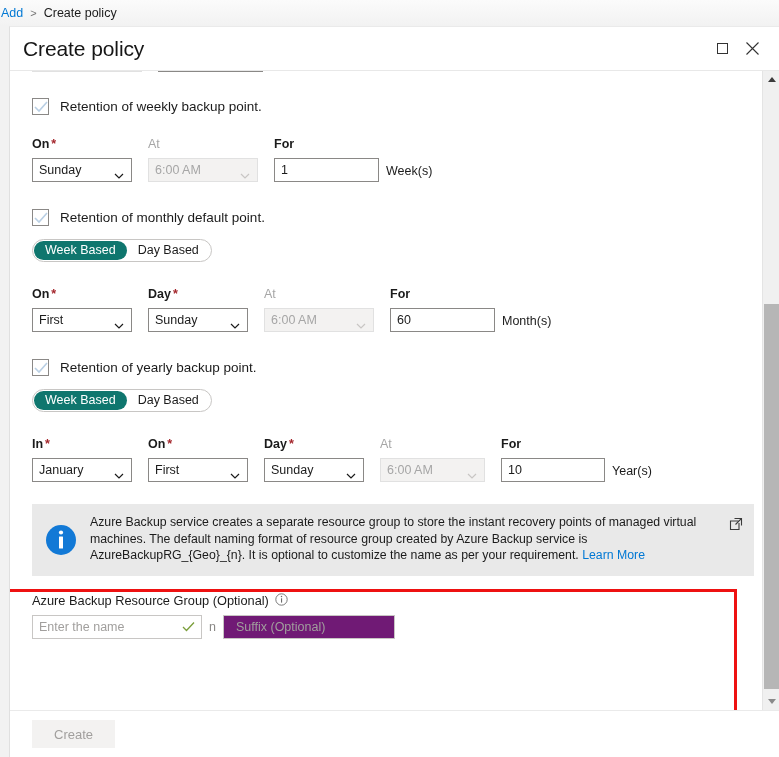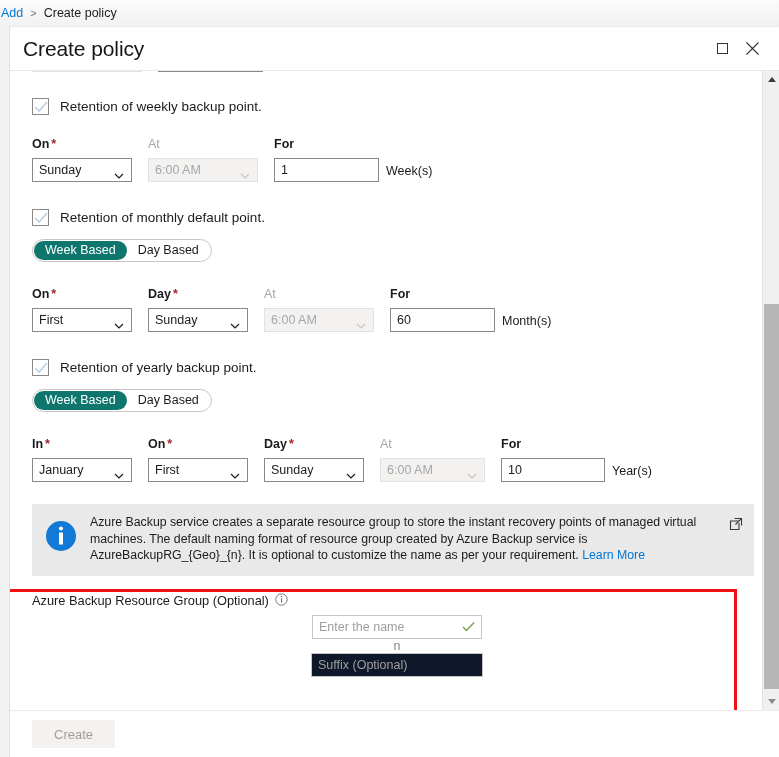--- a/index.html
+++ b/index.html
@@ -211,40 +211,40 @@
   }
 
   .rg-label {
     font-size: 12.8px;
     color: #1b1b1b;
     display: flex;
     align-items: center;
   }
   .infoglyph { margin-left: 6px; cursor: pointer; }
 
-  .rg-row { display: flex; align-items: center; flex-direction: column; }
+  .rg-row { display: flex; align-items: center; }
   .rg-name {
     width: 170px; height: 24px;
     border: 1px solid #c8c6c4;
     background: #fff;
     display: flex; align-items: center;
     padding: 0 6px;
     font-size: 12.5px;
     color: #a19f9d;
     position: relative;
     cursor: text;
   }
   .rg-check { position: absolute; right: 6px; top: 5px; }
   .rg-n { font-size: 12.5px; color: #8a8886; margin: 0 7px; }
   .rg-suffix {
     width: 172px; height: 24px;
     border: 1px solid #c8c6c4;
-    background: #0f172a;
+    background: #701a75;
     display: flex; align-items: center;
-    padding: 0 6px;
+    padding: 0 12px;
     font-size: 12.5px;
     color: #a19f9d;
     cursor: text;
   }
 
   
   .redbox {
     position: absolute;
     border: 3px solid #ee1111;
     pointer-events: none;
@@ -480,21 +480,21 @@
           <div class="field" style="width:104px; margin-right:0;">
             <div class="flabel">For</div>
             <div class="txt">
               <span>10</span>
             </div>
           </div>
           <div class="unit">Year(s)</div>
         </div>
 
         
-        <div class="infobox" style="margin-right:8px;">
+        <div class="infobox" style="margin-right:8px;align-items:center;">
           <div class="info-icon">
             <svg width="32" height="32" viewBox="0 0 32 32">
               <circle cx="16" cy="16" r="15" fill="#1279d6"></circle>
               <circle cx="16" cy="8.5" r="2.1" fill="#fff"></circle>
               <rect x="14" y="12.5" width="4" height="12" rx="0.5" fill="#fff"></rect>
             </svg>
           </div>
           <div class="info-text">
             <span>Azure Backup service creates a separate resource group to store the instant recovery points of managed virtual machines. The default naming format of resource group created by Azure Backup service is AzureBackupRG_{Geo}_{n}. It is optional to customize the name as per your requirement. </span><span class="info-link">Learn More</span>
           </div>

